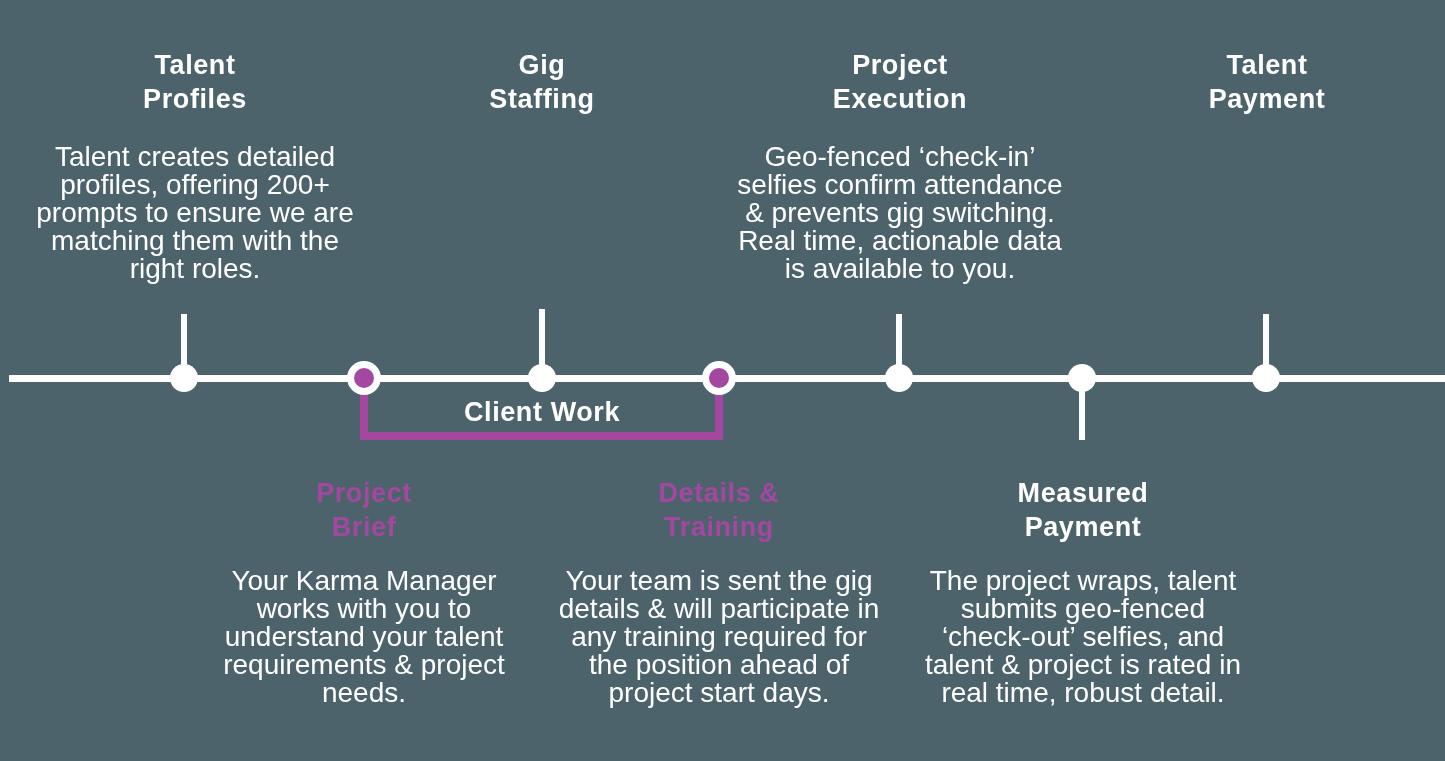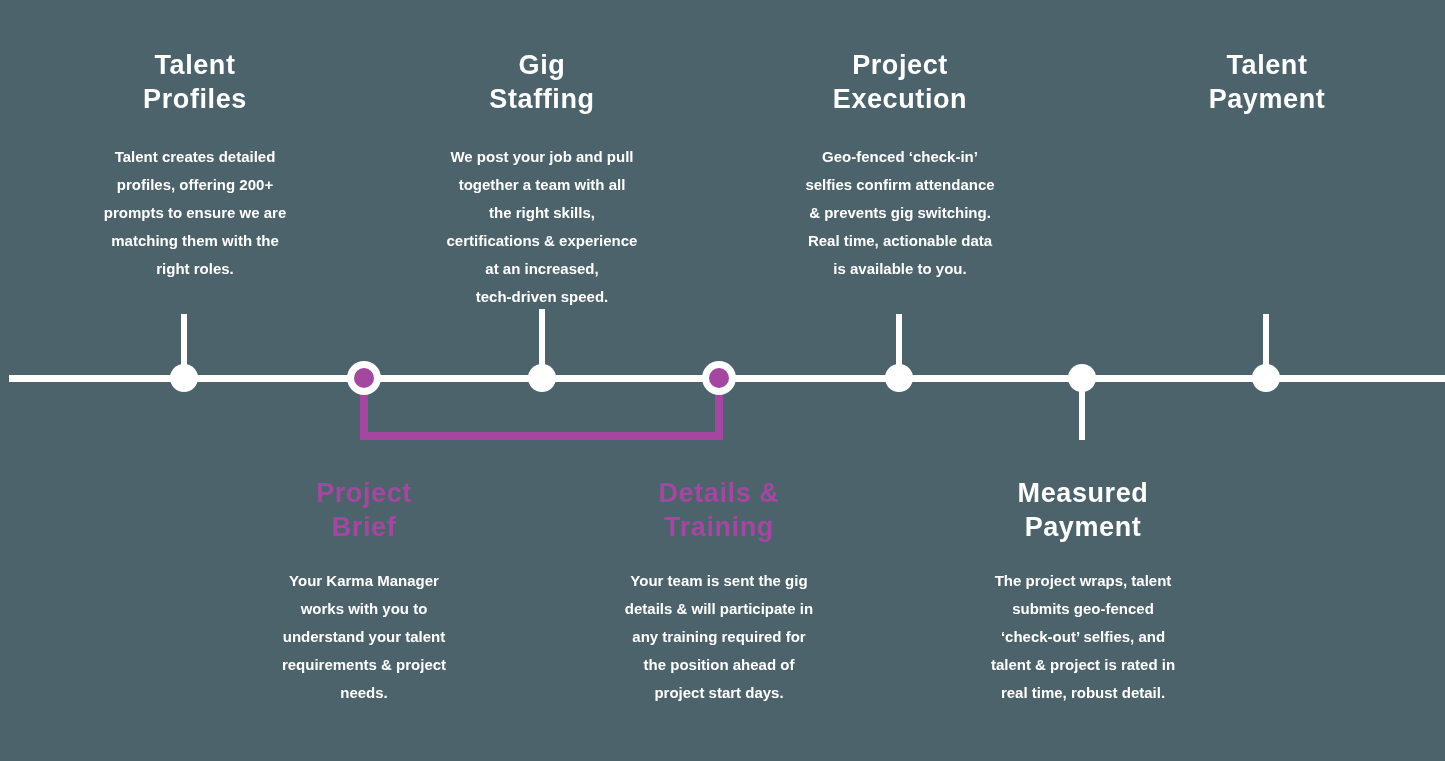--- a/index.html
+++ b/index.html
@@ -18,21 +18,21 @@
     margin-left:9px;
   }
   
   .col{position:absolute;text-align:center;color:var(--fg);}
   .col h3{
     font-size:27px;line-height:34px;font-weight:800;
     letter-spacing:0.6px;white-space:pre-line;color:var(--fg);
   }
   .col h3.purple{color:var(--accent);}
   .col p{
-    font-size:15px;line-height:28px;font-weight:700;
+    font-size:28px;line-height:28px;font-weight:400;
     white-space:pre-line;color:var(--fg);
   }
   .col.top p{margin-top:27px;}
   .col.bottom p{margin-top:23px;}
 
   .top-1{left:16px;  top:48px; width:340px;}
   .top-2{left:363px; top:48px; width:340px;}
   .top-3{left:706px; top:48px; width:370px;}
   .top-4{left:1073px;top:48px; width:370px;}
 
@@ -86,26 +86,20 @@
     <p>Talent creates detailed
 profiles, offering 200+
 prompts to ensure we are
 matching them with the
 right roles.</p>
   </section>
 
   <section class="col top top-2">
     <h3>Gig
 Staffing</h3>
-    <p>We post your job and pull
-together a team with all
-the right skills,
-certifications &amp; experience
-at an increased,
-tech-driven speed.</p>
   </section>
 
   <section class="col top top-3">
     <h3>Project
 Execution</h3>
     <p>Geo-fenced ‘check-in’
 selfies confirm attendance
 &amp; prevents gig switching.
 Real time, actionable data
 is available to you.</p>
@@ -118,20 +112,21 @@
 
   <div class="tl-line"></div>
 
   <div class="stem stem-1"></div>
   <div class="stem stem-2"></div>
   <div class="stem stem-3"></div>
   <div class="stem stem-4"></div>
   <div class="stem stem-down"></div>
 
   <div class="bracket"></div>
+  <div class="client-work">Client Work</div>
 
   <div class="node plain node-1"></div>
   <div class="node ringed node-2">
     <div class="inner"></div>
   </div>
   <div class="node plain node-3"></div>
   <div class="node ringed node-4">
     <div class="inner"></div>
   </div>
   <div class="node plain node-5"></div>

